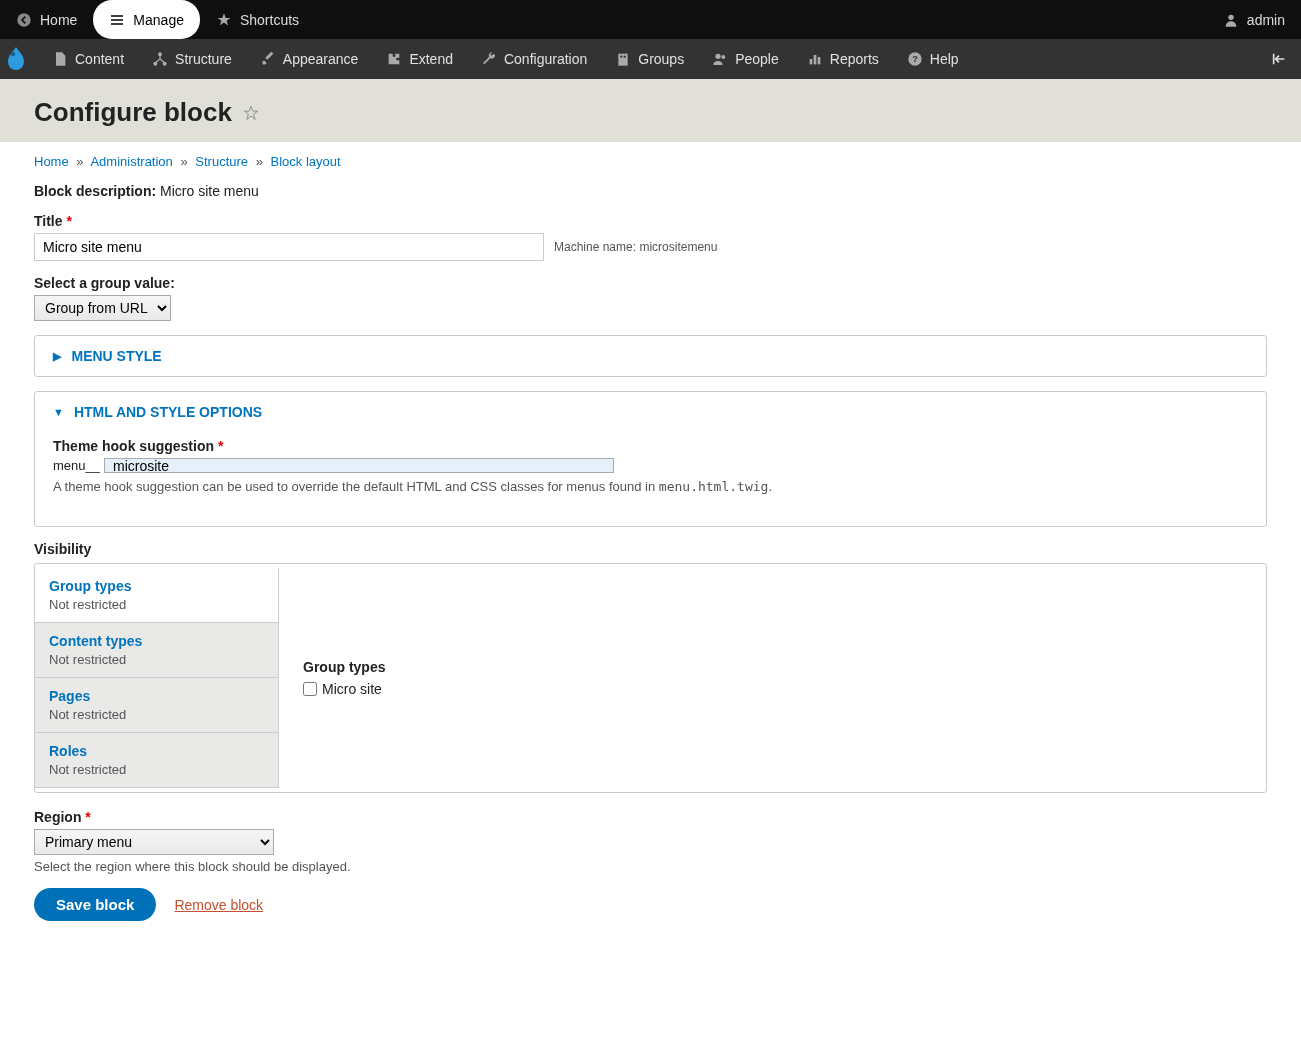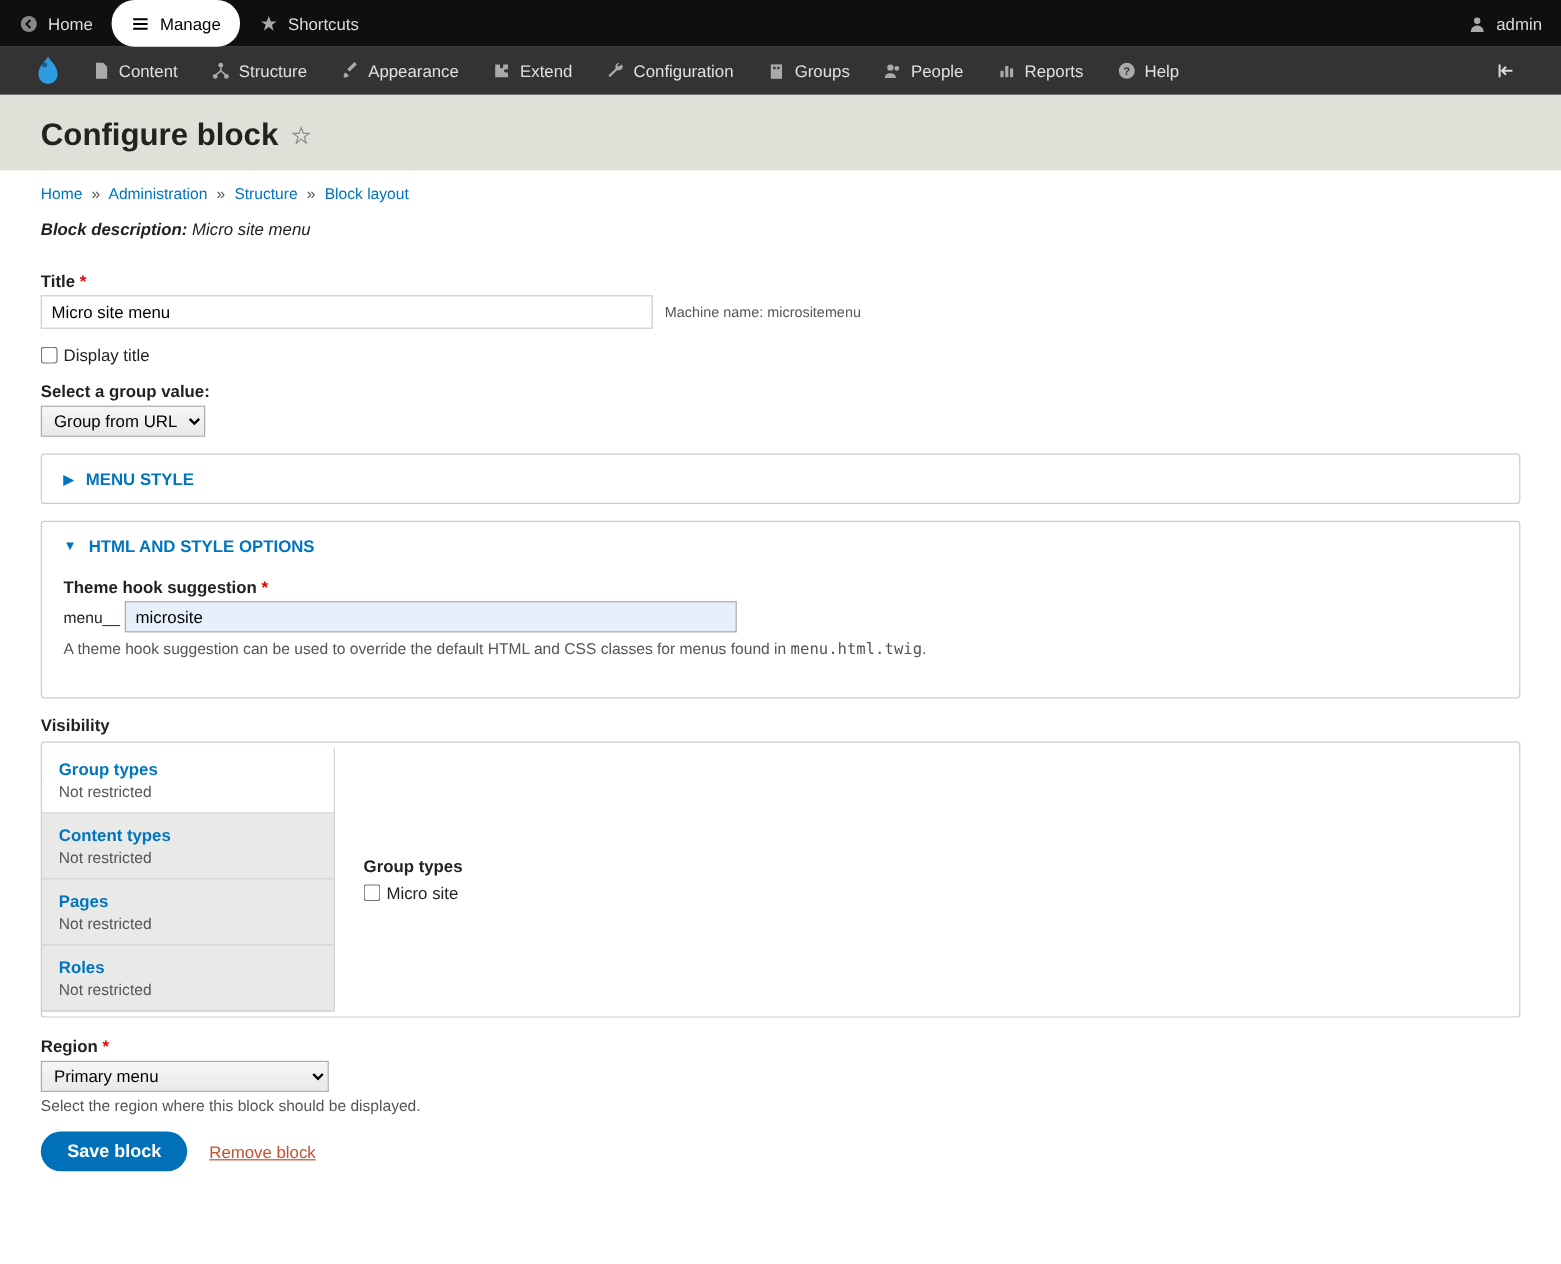--- a/index.html
+++ b/index.html
@@ -3,51 +3,51 @@
 <meta charset="utf-8">
 <style>
 * { box-sizing: border-box; margin: 0; padding: 0; }
 body { font-family: "Lucida Grande", Verdana, sans-serif; font-size: 13px; color: #222; background: #fff; }
 .toolbar-top { background: #0f0f0f; height: 39px; display: flex; align-items: stretch; color: #ddd; }
 .toolbar-top .tab { display: flex; align-items: center; padding: 0 16px; gap: 8px; cursor: pointer; font-size: 14px; }
 .toolbar-top .tab.active { background: #fff; color: #000; border-radius: 19px; }
 .toolbar-top .search { margin: 6px 10px; }
 .toolbar-top .search input { width: 260px; height: 26px; padding: 0 8px; border: none; background: #fff; font-size: 13px; }
 .toolbar-top .spacer { flex: 1; }
-.toolbar-menu { background: #333; height: 40px; display: flex; align-items: stretch; color: #ddd; padding: 0 24px; justify-content: space-between; }
+.toolbar-menu { background: #333; height: 40px; display: flex; align-items: stretch; color: #ddd; padding: 0 0; justify-content: space-between; }
 .toolbar-menu .item { display: flex; align-items: center; padding: 0 14px; gap: 7px; cursor: pointer; font-size: 14px; color: #e0e0e0; }
 .toolbar-menu .logo { display: flex; align-items: center; padding: 0 10px 0 4px; }
 .toolbar-menu .spacer { flex: 1; }
 .icon { width: 18px; height: 18px; display: inline-block; fill: #aaa; }
 .icon-sm { width: 16px; height: 16px; }
 .page-header { background: #e0dfd8; padding: 18px 34px 14px; }
 .page-header h1 { font-size: 26px; font-weight: bold; display: flex; align-items: center; gap: 10px; }
 .star-outline { width: 18px; height: 18px; fill: none; stroke: #888; stroke-width: 1.2; cursor: pointer; }
 .content { padding: 12px 34px 40px; }
 .breadcrumb { font-size: 13px; margin-bottom: 14px; }
 .breadcrumb a { color: #0074bd; text-decoration: none; }
 .breadcrumb .sep { color: #555; margin: 0 4px; }
-.block-desc { margin-bottom: 27px; font-size: 14px; font-style: italic; }
+.block-desc { margin-bottom: 14px; font-size: 14px; }
 .block-desc b { font-weight: bold; }
 .form-item { margin-bottom: 14px; }
 .form-item label { font-weight: bold; font-size: 14px; display: inline-block; margin-bottom: 4px; }
 .required { color: #e00; font-weight: bold; }
 .title-row { display: flex; align-items: center; gap: 10px; }
 .title-row input[type=text] { width: 510px; height: 28px; padding: 0 8px; border: 1px solid #ccc; background: #fff; font-size: 14px; }
 .machine-name { font-size: 12px; color: #555; }
 .checkbox-row { display: flex; align-items: center; gap: 5px; font-size: 14px; }
 .checkbox-row input { width: 14px; height: 14px; }
 select { height: 26px; border: 1px solid #aaa; background: linear-gradient(#f6f6f6,#e9e9e9); font-size: 14px; padding: 0 6px; }
 .details { border: 1px solid #ccc; border-radius: 3px; margin-bottom: 14px; }
 .details-summary { padding: 12px 18px; font-weight: bold; color: #0074bd; font-size: 14px; cursor: pointer; display: flex; align-items: center; gap: 10px; }
 .details-body { padding: 6px 18px 18px; }
 .arrow { font-size: 11px; }
 .theme-hook-row { display: flex; align-items: center; gap: 4px; margin-bottom: 6px; }
 .theme-hook-row .prefix { font-size: 13px; }
-.theme-hook-row input { width: 510px; height: 26px; padding: 0 8px; border: 1px solid #aaa; background: #e6f0fb; font-size: 14px; }
+.theme-hook-row input { width: 510px; height: 15px; padding: 0 8px; border: 1px solid #aaa; background: #e6f0fb; font-size: 14px; }
 .help-text { font-size: 13px; color: #555; }
 .help-text code { font-family: monospace; }
 .visibility-label { font-weight: bold; font-size: 14px; margin: 10px 0 6px; }
 .visibility-box { border: 1px solid #ccc; border-radius: 3px; display: flex; min-height: 230px; margin-bottom: 16px; overflow: hidden; align-items: center; }
 .vtabs { width: 244px; background: #f2f2f0; border-right: 1px solid #ccc; }
 .vtab { padding: 10px 14px; border-bottom: 1px solid #ccc; cursor: pointer; background: #e9e9e7; }
 .vtab.active { background: #fff; }
 .vtab .vtitle { color: #0074bd; font-weight: bold; font-size: 14px; margin-bottom: 3px; }
 .vtab .vsum { font-size: 13px; color: #555; }
 .vpanel { flex: 1; padding: 18px 24px; }
@@ -197,24 +197,20 @@
   <div class="form-item">
     <label><span>Title</span> <span class="required">*</span></label>
     <div class="title-row">
       <input type="text" value="Micro site menu" style="">
       <span class="machine-name">
         <span>Machine name:</span> <span>micrositemenu</span>
       </span>
     </div>
   </div>
 
-  <div class="form-item checkbox-row">
-    <input type="checkbox" style="">
-    <span>Display title</span>
-  </div>
 
   <div class="form-item">
     <label>Select a group value:</label><br>
     <select>
       <option>Group from URL</option>
     </select>
   </div>
 
   <div class="details">
     <div class="details-summary">

